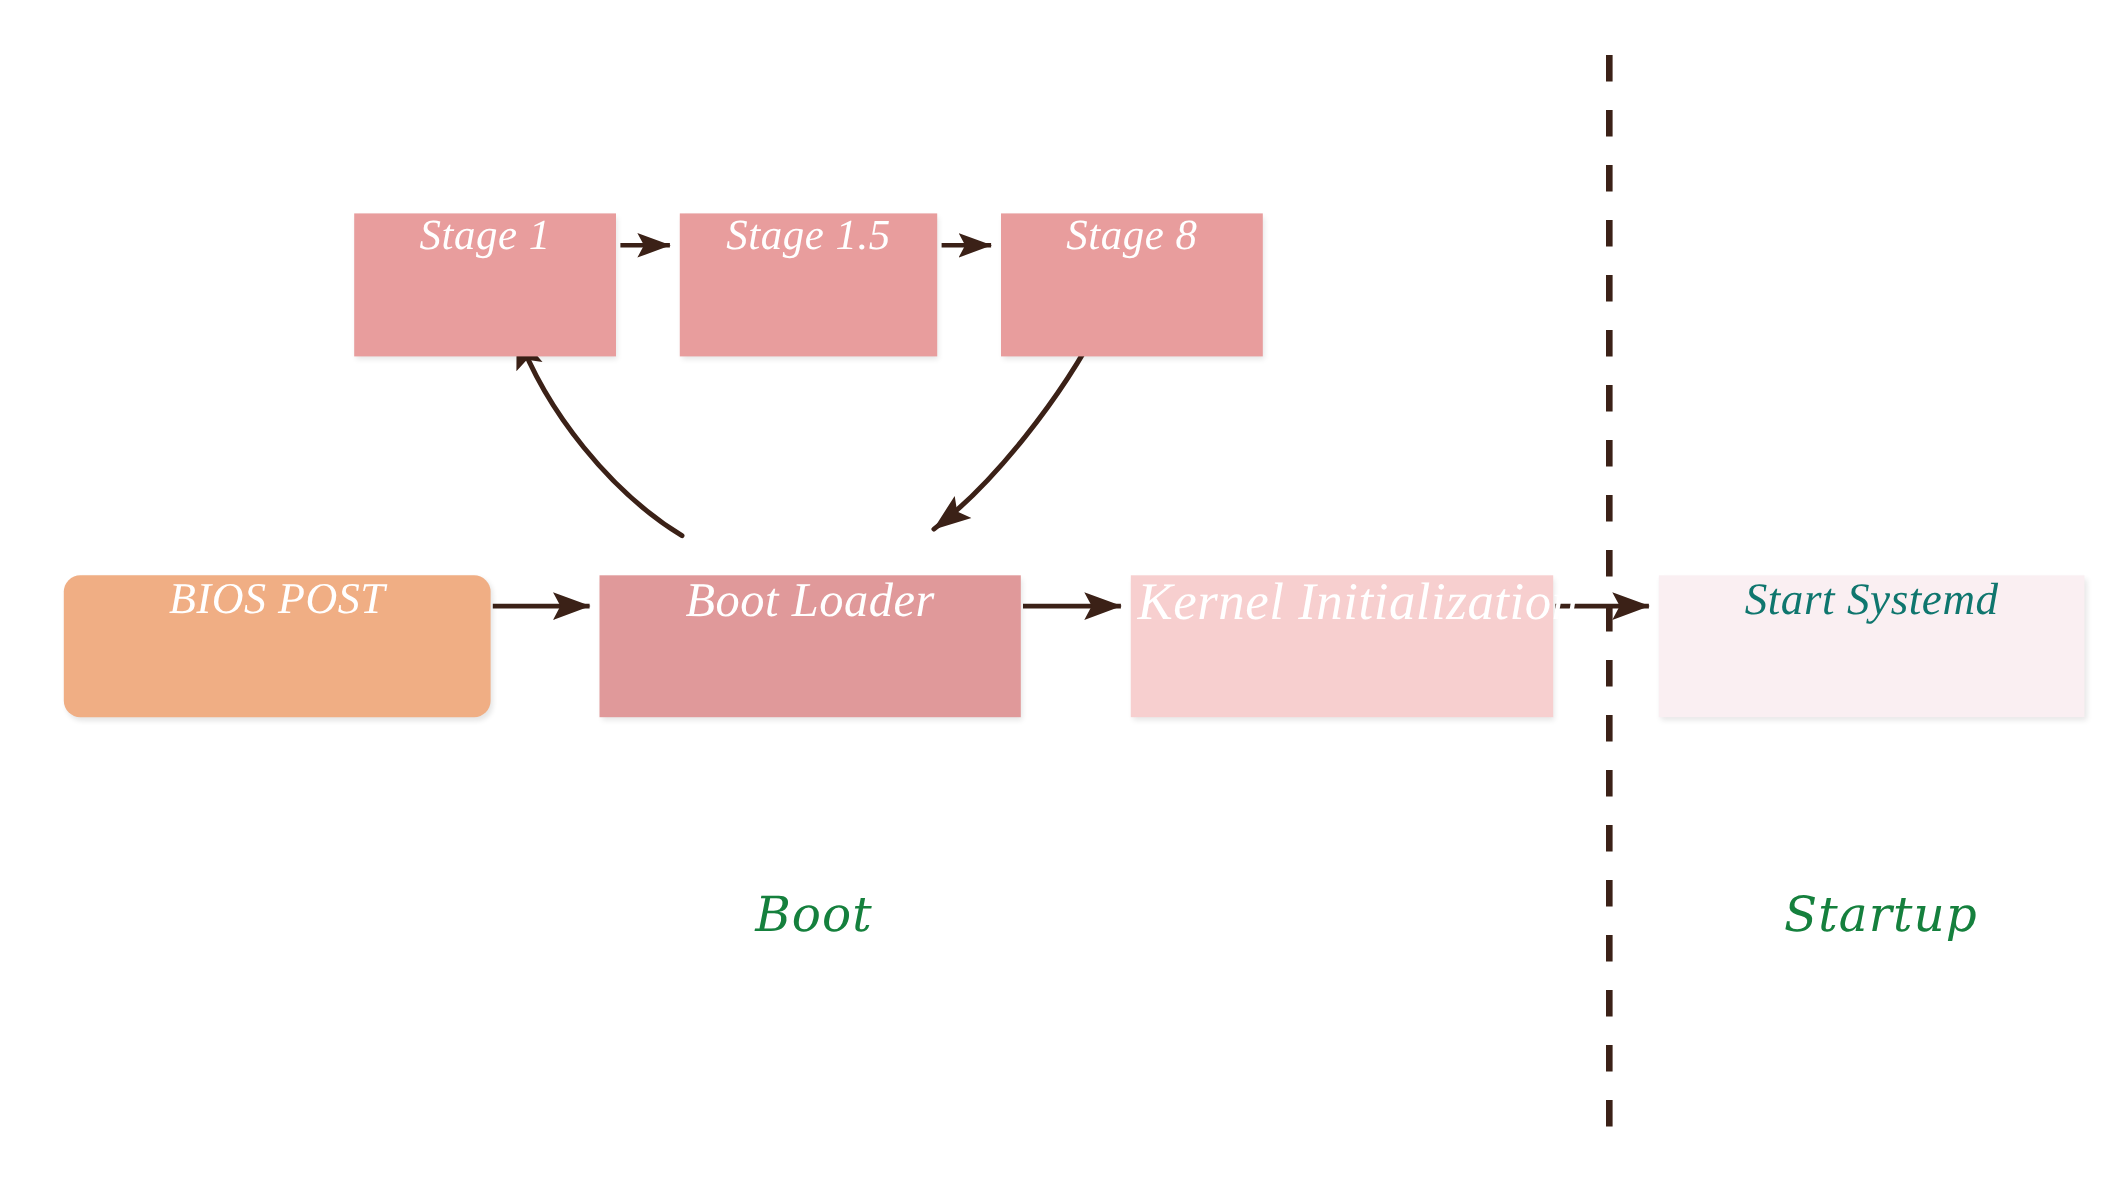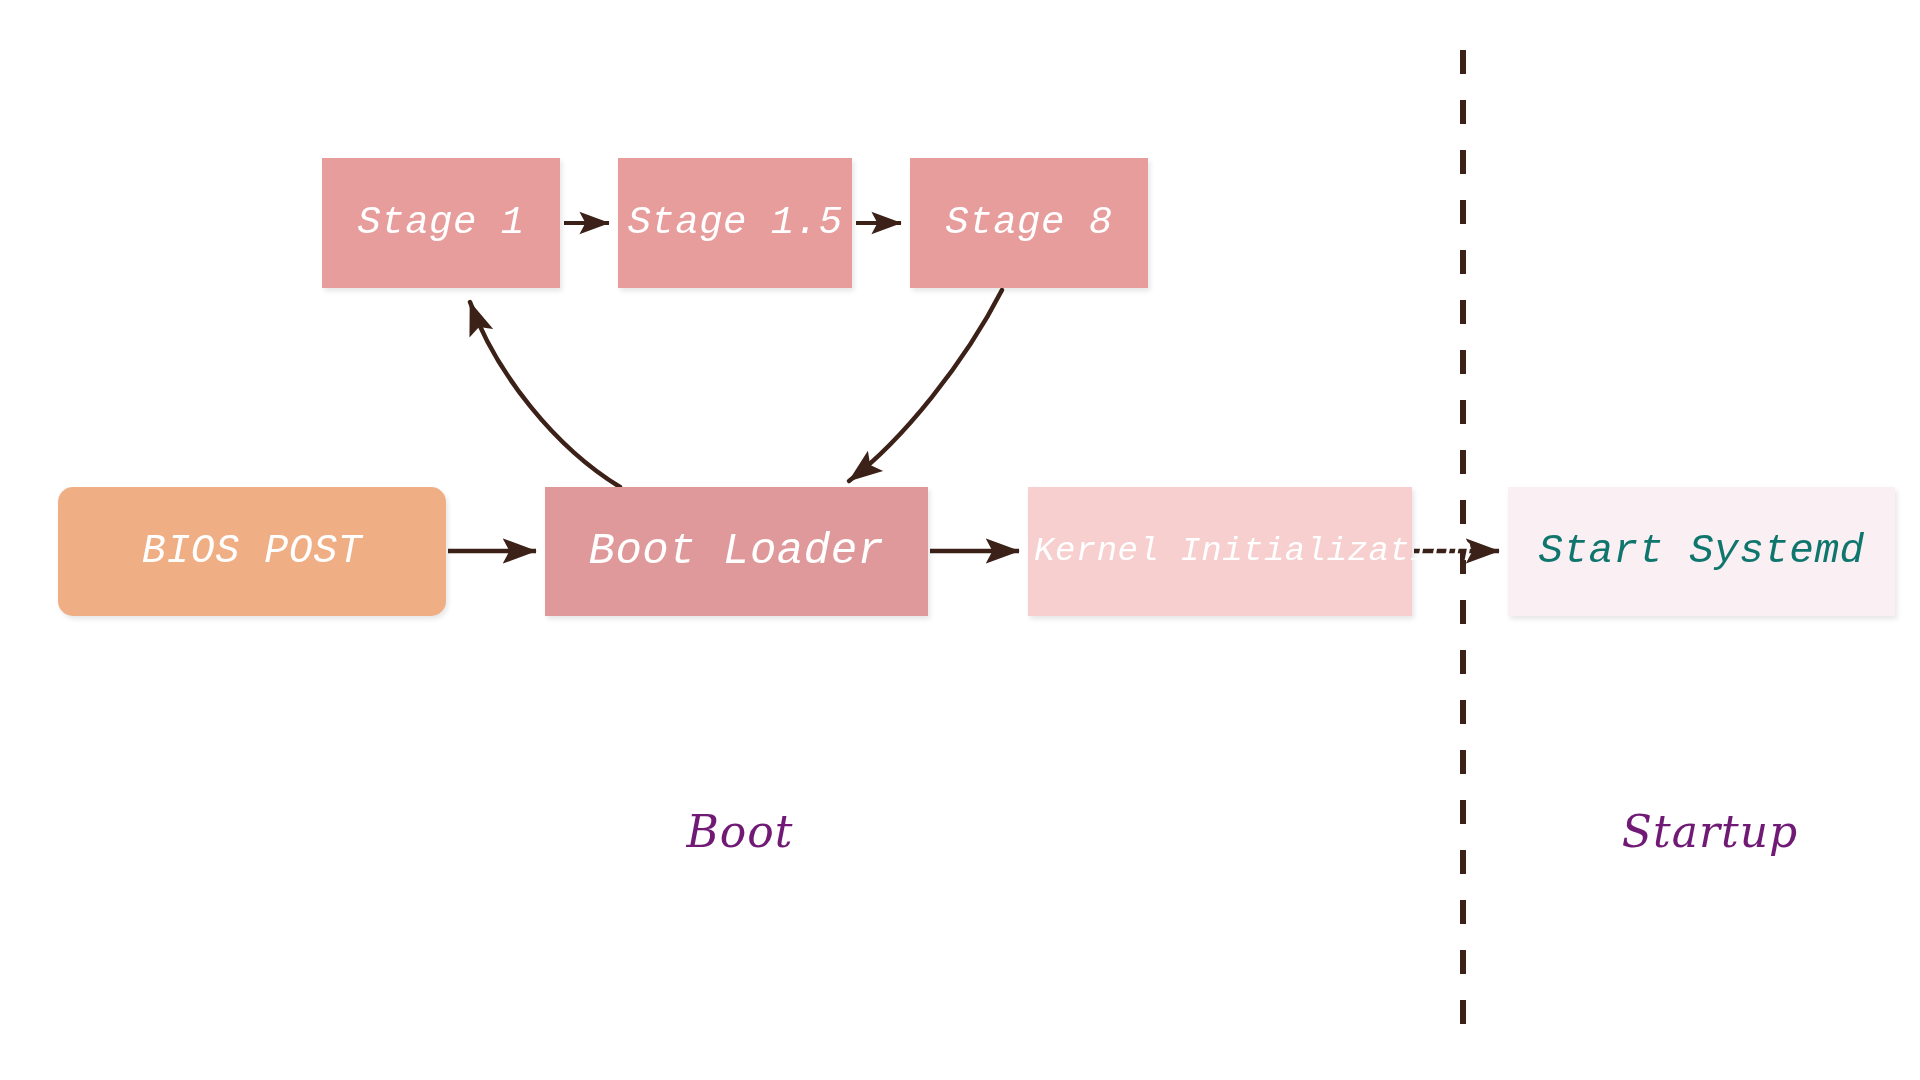--- a/index.html
+++ b/index.html
@@ -17,31 +17,31 @@
     position: relative;
     width: 1920px;
     height: 1080px;
     background: #ffffff;
   }
 
   
   .node {
     position: absolute;
     display: flex;
-    align-items: center;
     justify-content: center;
     box-sizing: border-box;
     text-align: center;
     line-height: 1.05;
     letter-spacing: 0.5px;
     box-shadow: 2px 3px 5px rgba(0,0,0,0.10);
-    font-family: Liberation Mono, monospace;
+    font-family: Liberation Serif, serif;
     font-style: italic;
     font-weight: 400;
     white-space: nowrap;
+    margin-top: 36px;
   }
   .node-label {
     display: block;
     width: 100%;
     padding: 0 6px;
     box-sizing: border-box;
   }
 
   
   #node-stage1   { left: 322px; top: 158px; width: 238px; height: 130px;
@@ -49,28 +49,28 @@
   #node-stage15  { left: 618px; top: 158px; width: 234px; height: 130px;
                    background: #E89D9D; color: #ffffff; font-size: 39px; }
   #node-stage2   { left: 910px; top: 158px; width: 238px; height: 130px;
                    background: #E89D9D; color: #ffffff; font-size: 39px; }
 
   #node-bios     { left: 58px;  top: 487px; width: 388px; height: 129px;
                    background: #F0AE84; color: #ffffff; font-size: 40px; border-radius: 15px; }
   #node-bootloader { left: 545px; top: 487px; width: 383px; height: 129px;
                    background: #E0999A; color: #ffffff; font-size: 44px; }
   #node-kernel   { left: 1028px; top: 487px; width: 384px; height: 129px;
-                   background: #F7CFCF; color: #ffffff; font-size: 34px; }
+                   background: #F7CFCF; color: #ffffff; font-size: 48px; }
   #node-systemd  { left: 1508px; top: 487px; width: 387px; height: 129px;
                    background: #FAEFF2; color: #0f766e; font-size: 41px; }
 
   
   .section-caption {
     position: absolute;
-    color: #701a75;
+    color: #15803d;
     font-family: "DejaVu Serif", "Liberation Serif", serif;
     font-size: 44px;
     font-style: italic;
     letter-spacing: 1px;
     text-align: center;
     white-space: nowrap;
   }
   #caption-boot    { left: 560px;  top: 806px; width: 360px; }
   #caption-startup { left: 1530px; top: 806px; width: 360px; }
 

